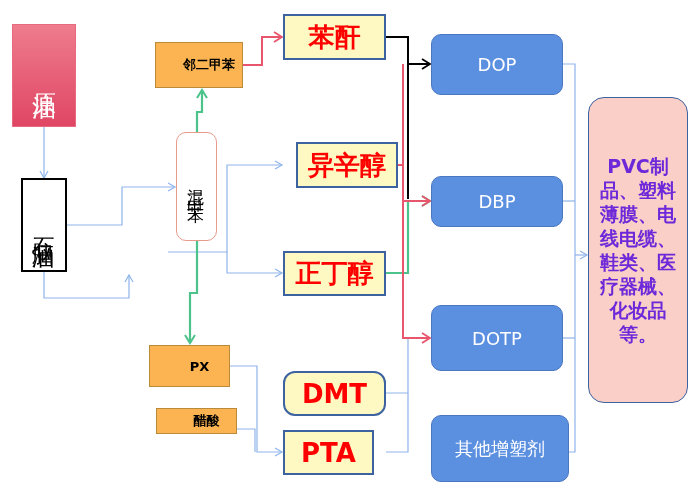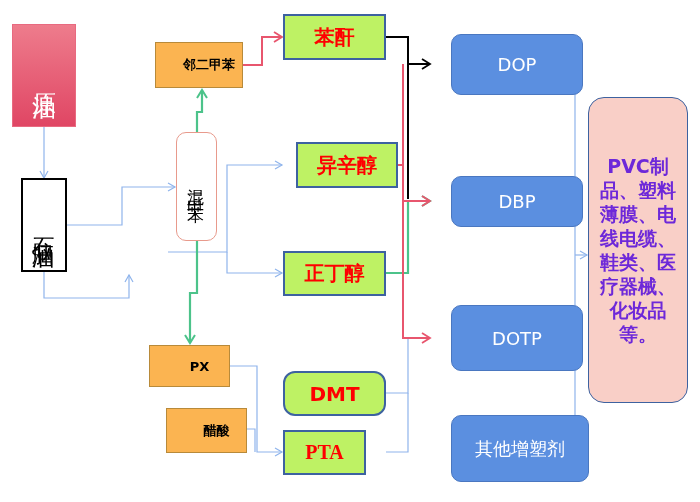--- a/index.html
+++ b/index.html
@@ -7,22 +7,22 @@
            font-family:"DejaVu Sans", sans-serif; }
   svg.wires { position:absolute; left:0; top:0; width:700px; height:502px; }
   .node { position:absolute; box-sizing:border-box; display:flex; align-items:center; justify-content:center;
           text-align:center; }
   .crude { background:linear-gradient(#ee7c8c,#e04664); color:#fff; font-size:24px; line-height:34px;
            border:1px solid #e86a80; writing-mode:vertical-rl; letter-spacing:2px; }
   .naphtha { background:#fff; border:2px solid #000; color:#000; font-size:23px; writing-mode:vertical-rl; letter-spacing:4px; }
   .orange { background:#fbb451; border:1.5px solid #b88a3a; color:#000; font-weight:bold; font-size:13px;padding-left:20px; }
   .mixed { background:#fff; border:1.5px solid #e89a8c; border-radius:10px; color:#000; font-size:17px;
            writing-mode:vertical-rl; letter-spacing:6px; }
-  .white { background:#bef264; border:2px solid #3d62a0; color:#ff0000; font-weight:bold; font-size:20px; }
-  .blue { background:#5b8fe0; border:1.5px solid #4a77c0; border-radius:10px; color:#fff; font-size:18px;margin-left:20px; }
+  .white { background:#fef9c3; border:2px solid #3d62a0; color:#ff0000; font-weight:bold; font-size:26px; }
+  .blue { background:#5b8fe0; border:1.5px solid #4a77c0; border-radius:10px; color:#fff; font-size:18px; }
   .blue.other { font-size:18px; line-height:24px; padding:0 2px; }
   .pink { background:#f9cfc7; border:1.5px solid #3d62a0; border-radius:16px; color:#6d28d9; font-weight:bold;
           font-size:19px; line-height:24px; padding:0 4px; }
 </style>
 </head>
 <body>
 
 <div id="stage">
   <svg class="wires" viewBox="0 0 700 502">
     <defs>
@@ -73,27 +73,27 @@
       <path d="M386,37 L408,37 L408,64 L430,64" marker-end="url(#ak)"></path>
       <path d="M408,64 L408,199"></path>
     </g>
   </svg>
 
   <div class="node crude" style="left:12px;top:24px;width:64px;height:103px;">原油</div>
   <div class="node naphtha" style="left:21px;top:178px;width:46px;height:94px;">石脑油</div>
   <div class="node mixed" style="left:176px;top:132px;width:41px;height:109px;">混二甲苯</div>
   <div class="node orange" style="left:155px;top:42px;width:88px;height:46px;">邻二甲苯</div>
   <div class="node orange" style="left:149px;top:345px;width:81px;height:42px;">PX</div>
-  <div class="node orange" style="left:166px;top:408px;width:81px;height:45px;text-align:right;">醋酸</div>
+  <div class="node orange" style="left:156px;top:408px;width:81px;height:26px;text-align:right;">醋酸</div>
 
   <div class="node white" style="left:283px;top:14px;width:103px;height:46px;">苯酐</div>
   <div class="node white" style="left:296px;top:142px;width:102px;height:46px;">异辛醇</div>
   <div class="node white" style="left:283px;top:251px;width:103px;height:45px;">正丁醇</div>
   <div class="node white" style="left:283px;top:371px;width:103px;height:45px;border-radius:12px;">DMT</div>
-  <div class="node white" style="left:283px;top:430px;width:83px;height:45px;font-family:Liberation Serif, serif;">PTA</div>
+  <div class="node white" style="left:283px;top:430px;width:91px;height:45px;">PTA</div>
 
   <div class="node blue" style="left:431px;top:34px;width:132px;height:61px;">DOP</div>
   <div class="node blue" style="left:431px;top:176px;width:132px;height:51px;">DBP</div>
   <div class="node blue" style="left:431px;top:305px;width:132px;height:66px;">DOTP</div>
   <div class="node blue other" style="left:431px;top:415px;width:138px;height:67px;">其他增塑剂</div>
 
   <div class="node pink" style="left:588px;top:97px;width:100px;height:306px;">PVC制品、塑料薄膜、电线电缆、鞋类、医疗器械、化妆品等。</div>
 </div>
 
 </body></html>

